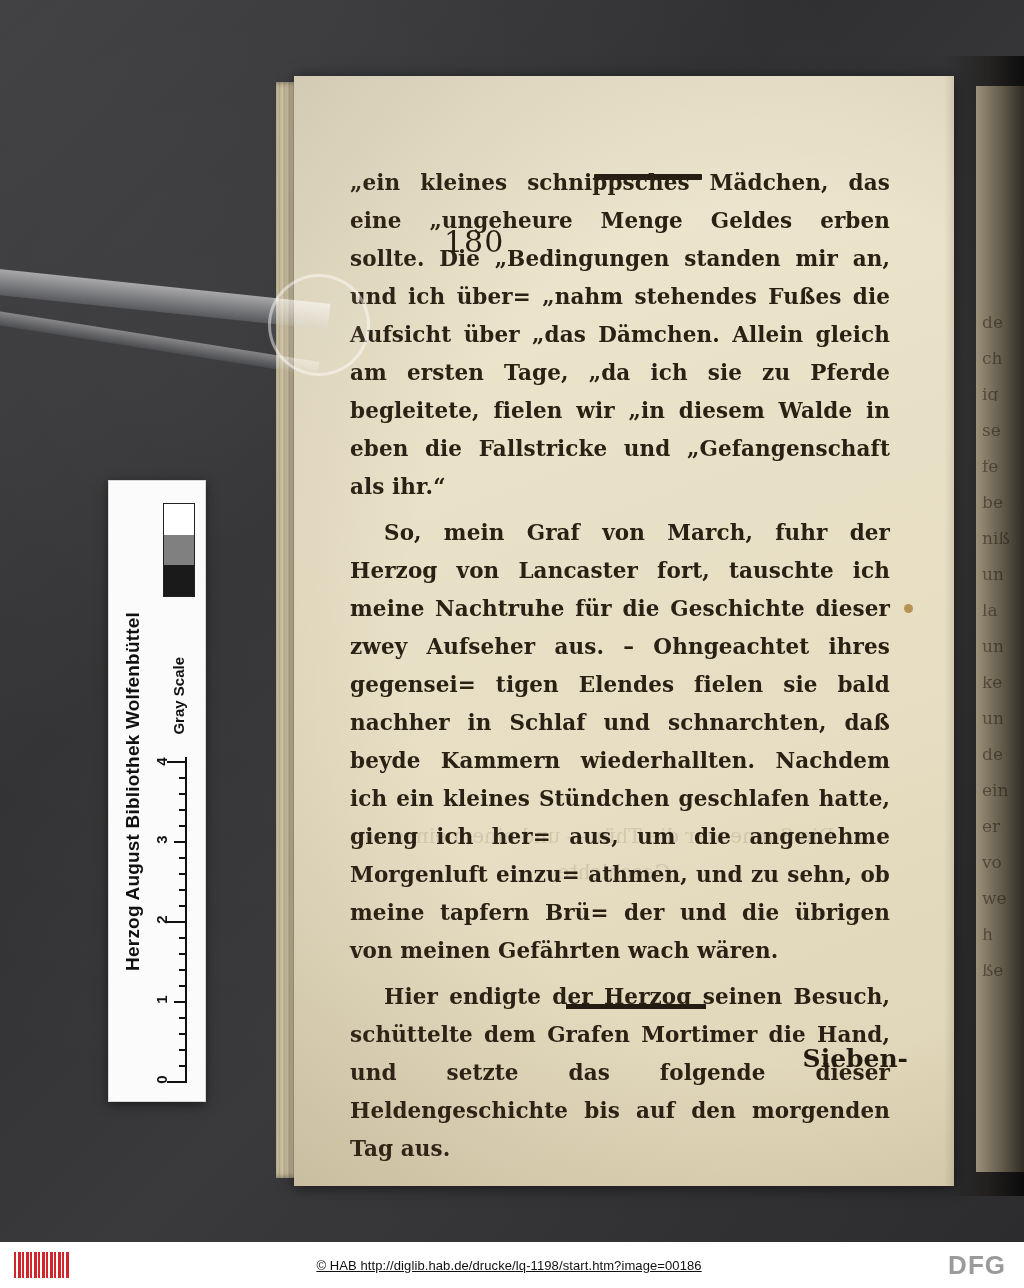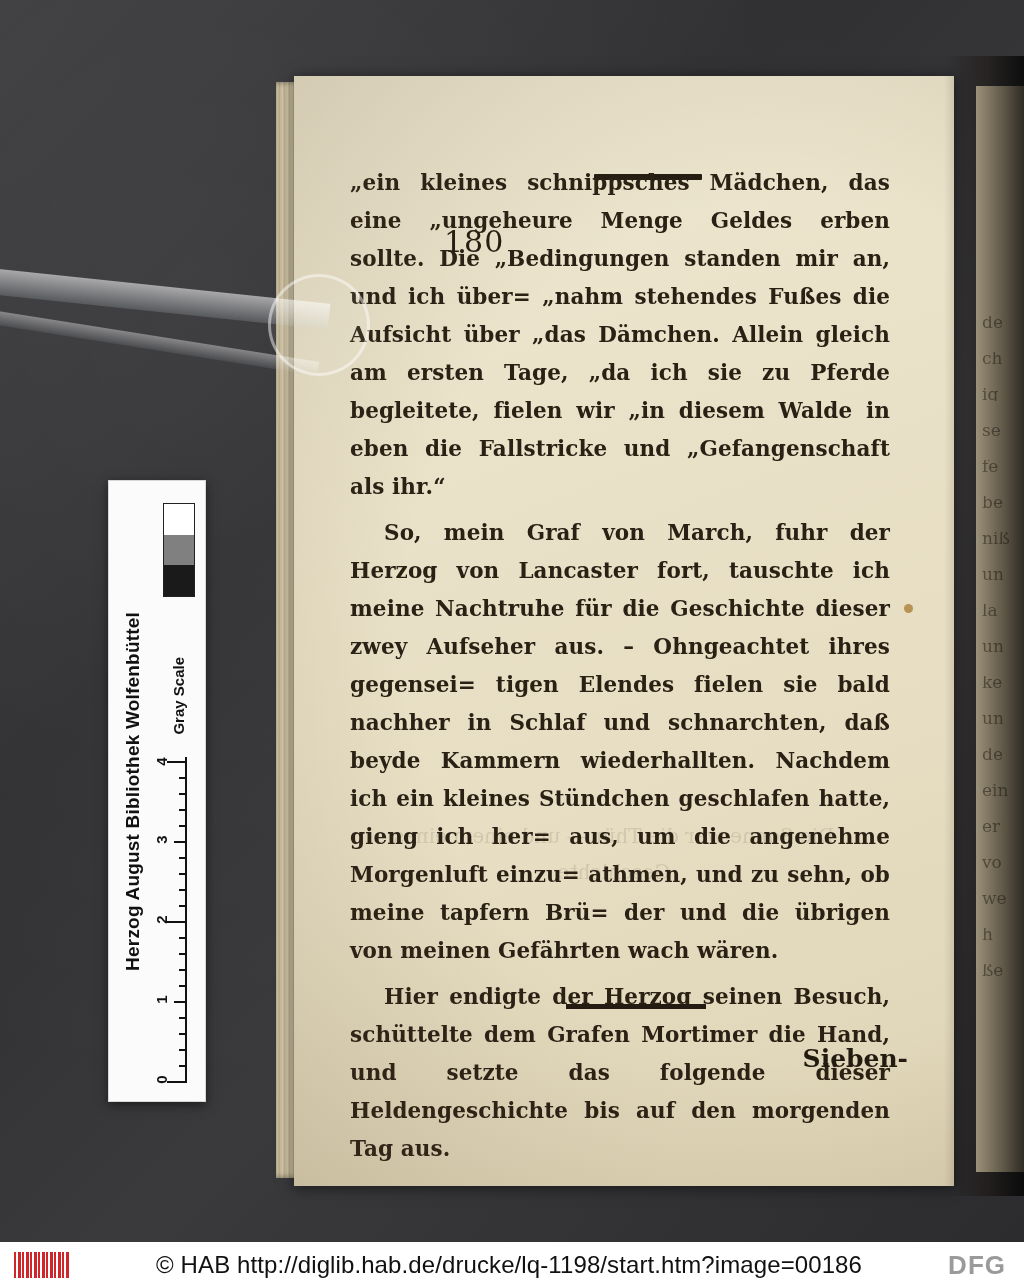--- a/index.html
+++ b/index.html
@@ -324,23 +324,24 @@
     height: 26px;
     margin-left: 14px;
     background: repeating-linear-gradient(to right,
       #d0252b 0px, #d0252b 2px, #ffffff 2px, #ffffff 4px,
       #d0252b 4px, #d0252b 7px, #ffffff 7px, #ffffff 8px);
   }
   .footer-text {
     flex: 1;
     text-align: center;
     font-family: "Liberation Sans", sans-serif;
-    font-size: 24px;
+    font-size: 13px;
     color: #111;
     letter-spacing: 0.1px;
+    text-decoration: underline;
   }
   .dfg {
     margin-right: 18px;
     font-family: "Liberation Sans", sans-serif;
     font-size: 26px;
     font-weight: bold;
     color: #9a9a9a;
     letter-spacing: 1px;
   }
 </style>

